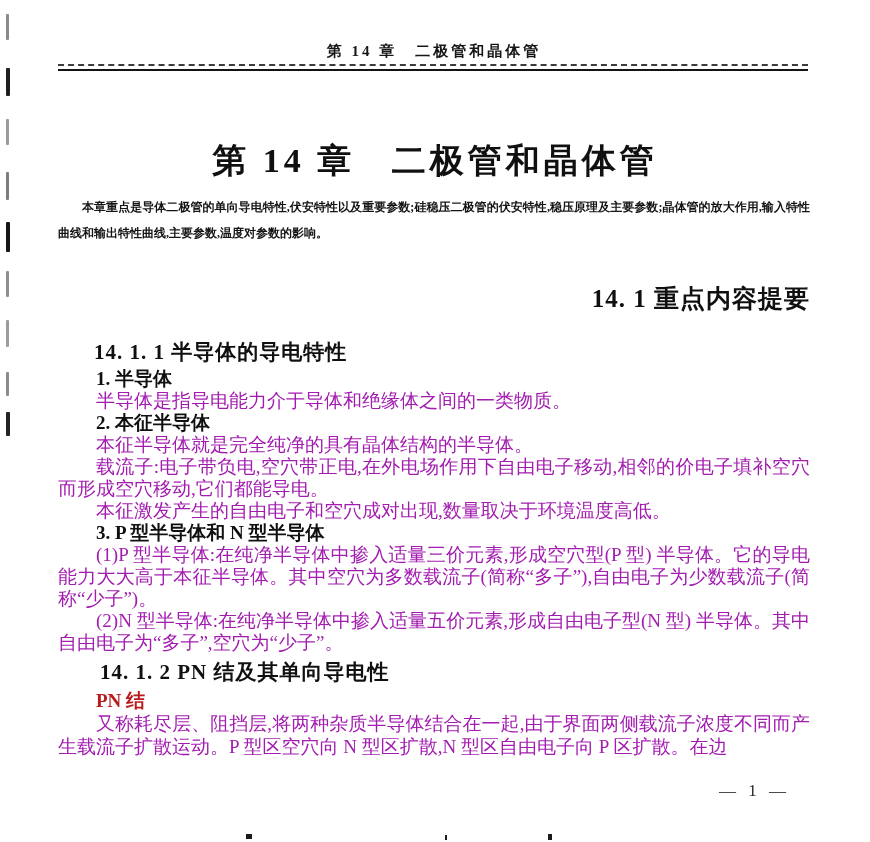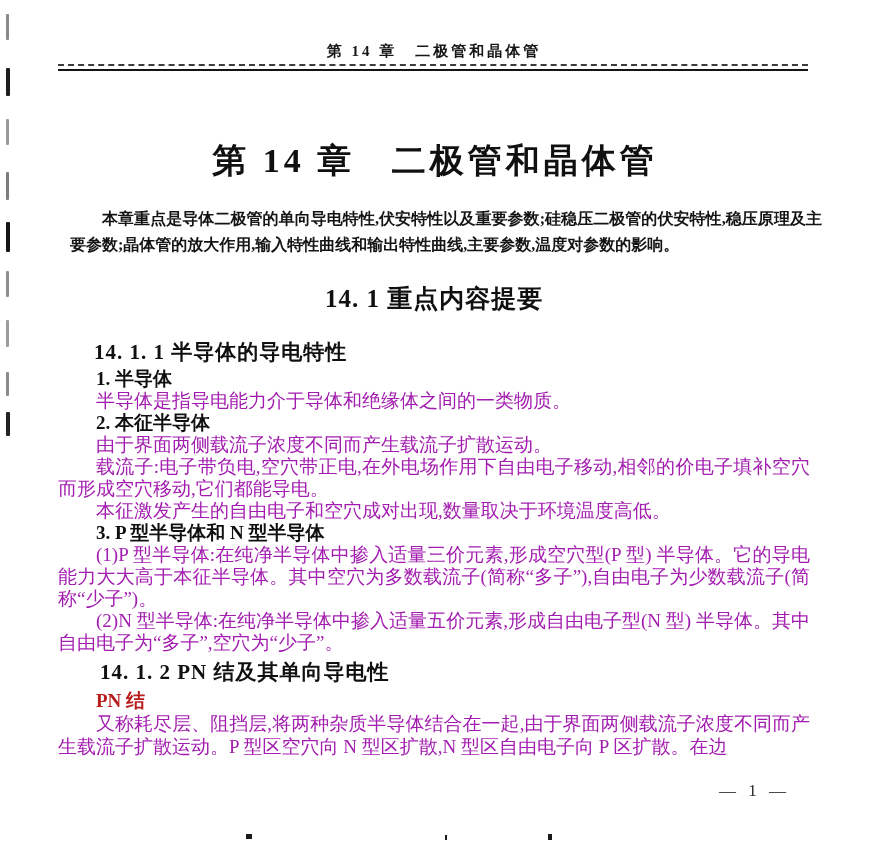--- a/index.html
+++ b/index.html
@@ -25,27 +25,27 @@
     border-top:2px dashed #3c3c3c;
     border-bottom:2px solid #141414;
   }
   .chapter-title{
     position:absolute;top:138px;left:0;width:870px;margin:0;
     text-align:center;font-size:34px;font-weight:bold;color:#101010;
     letter-spacing:4px;
   }
   .chapter-title .t-gap{margin-left:24px;}
   .intro{
-    position:absolute;top:194px;left:58px;width:752px;margin:12px;
-    font-size:16px;line-height:26px;font-weight:bold;
+    position:absolute;top:194px;left:58px;width:752px;margin:0;
+    font-size:12px;line-height:26px;font-weight:bold;
     text-indent:2em;text-align:justify;color:#141414;
   }
   .sec-title{
     position:absolute;top:282px;left:58px;width:752px;margin:0;
-    text-align:center;font-size:25px;font-weight:bold;color:#101010;
+    text-align:right;font-size:25px;font-weight:bold;color:#101010;
     letter-spacing:1px;
   }
   .subsec{
     margin:0;font-size:21px;font-weight:bold;color:#101010;
     letter-spacing:1px;
   }
   .subsec1{position:absolute;top:338px;left:94px;}
   .subsec .subsec-title{}
   .content{
     position:absolute;top:368px;left:58px;width:752px;
@@ -92,21 +92,21 @@
 
   <h3 class="subsec subsec1">
     <span>14. 1. 1</span>
     <span class="subsec-title">半导体的导电特性</span>
   </h3>
 
   <div class="content">
     <p class="blk-h">1. 半导体</p>
     <p class="blk-p">半导体是指导电能力介于导体和绝缘体之间的一类物质。</p>
     <p class="blk-h">2. 本征半导体</p>
-    <p class="blk-p">由于界面两侧载流子浓度不同而产生载流子扩散运动。</p>
+    <p class="blk-p">本征半导体就是完全纯净的具有晶体结构的半导体。</p>
     <p class="blk-p">载流子:电子带负电,空穴带正电,在外电场作用下自由电子移动,相邻的价电子填补空穴而形成空穴移动,它们都能导电。</p>
     <p class="blk-p">本征激发产生的自由电子和空穴成对出现,数量取决于环境温度高低。</p>
     <p class="blk-h">3. P 型半导体和 N 型半导体</p>
     <p class="blk-p">(1)P 型半导体:在纯净半导体中掺入适量三价元素,形成空穴型(P 型) 半导体。它的导电能力大大高于本征半导体。其中空穴为多数载流子(简称“多子”),自由电子为少数载流子(简称“少子”)。</p>
     <p class="blk-p">(2)N 型半导体:在纯净半导体中掺入适量五价元素,形成自由电子型(N 型) 半导体。其中自由电子为“多子”,空穴为“少子”。</p>
 
     <h3 class="subsec subsec2" style="text-indent:0;">
       <span>14. 1. 2</span>
       <span class="subsec-title">PN 结及其单向导电性</span>
     </h3>

